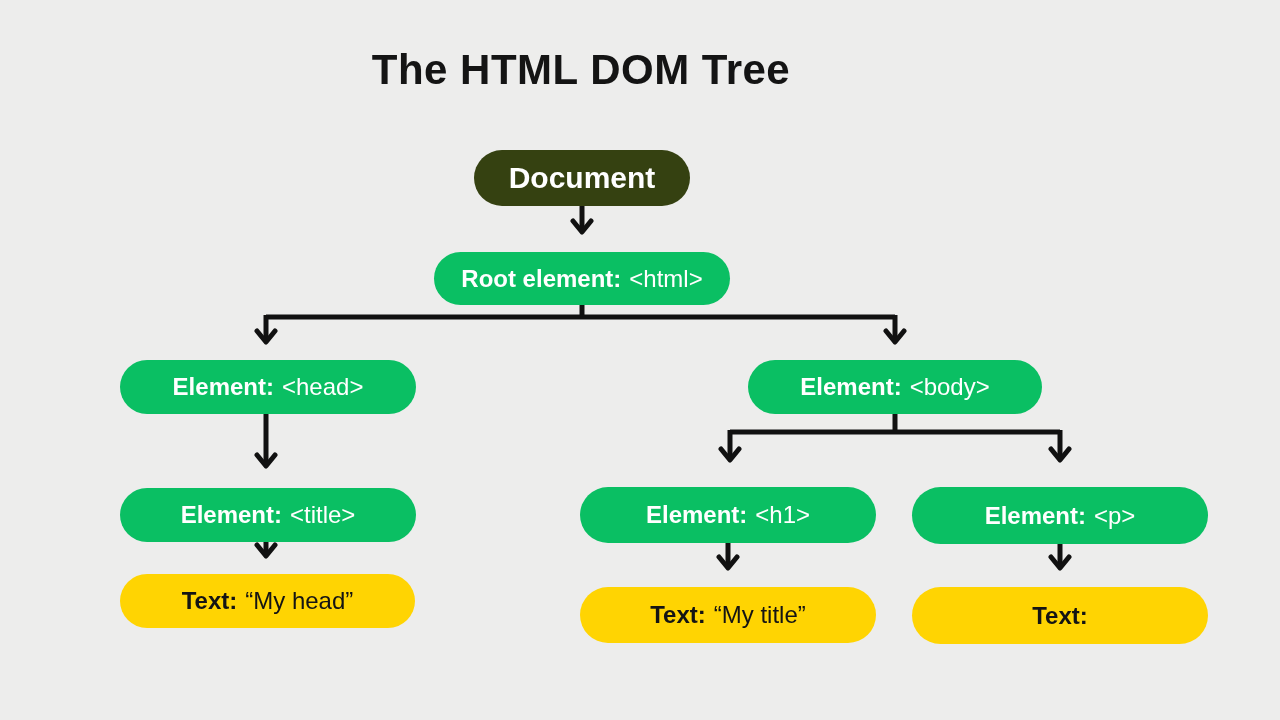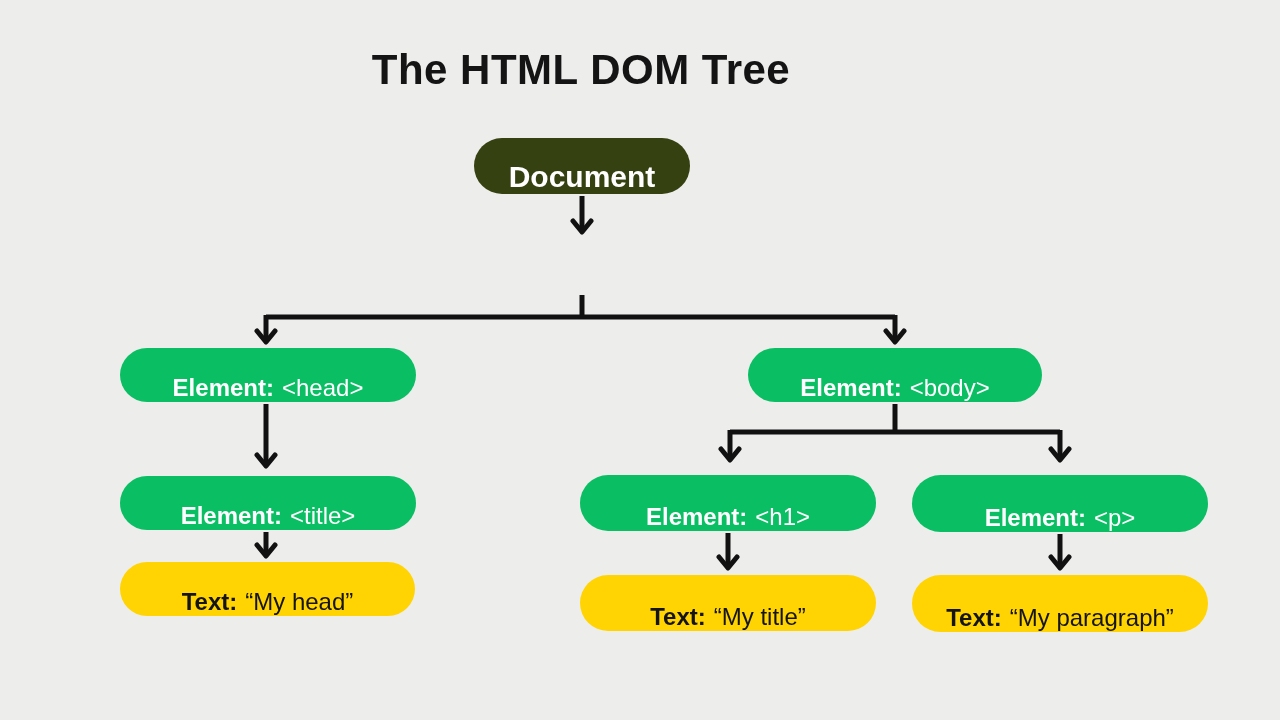--- a/index.html
+++ b/index.html
@@ -13,24 +13,25 @@
   .diagram-title{
     position:absolute;
     left:581px;top:46px;
     transform:translateX(-50%);
     white-space:nowrap;
     font-size:42px;font-weight:bold;letter-spacing:.5px;
     color:var(--text_dark,#141414);
   }
   .pill{
     position:absolute;
-    display:flex;align-items:flex-end;justify-content:center;
+    display:flex;align-items:center;justify-content:center;
     gap:8px;white-space:nowrap;
     border-radius:999px;
     font-size:24px;
+    margin-top:12px;
   }
   .pill .lbl{font-weight:bold;}
   .pill .val{font-weight:normal;}
   .pill-dark{
     background:var(--dark_green,#354111);
     color:var(--text_light,#ffffff);
     font-size:30px;font-weight:bold;
   }
   .pill-green{
     background:var(--green,#0ABF63);
@@ -90,20 +91,24 @@
     <path class="stroke" d="M1060 430 V459" marker-end="url(#arrowhead)"></path>
 
     <path class="stroke" d="M728 533 V567" marker-end="url(#arrowhead)"></path>
     <path class="stroke" d="M1060 534 V567" marker-end="url(#arrowhead)"></path>
   </svg>
 
   <div class="pill pill-dark n-document">
     <span class="lbl">Document</span>
   </div>
 
+  <div class="pill pill-green n-html">
+    <span class="lbl">Root element:</span>
+    <span class="val">&lt;html&gt;</span>
+  </div>
 
   <div class="pill pill-green n-head">
     <span class="lbl">Element:</span>
     <span class="val">&lt;head&gt;</span>
   </div>
 
   <div class="pill pill-green n-body">
     <span class="lbl">Element:</span>
     <span class="val">&lt;body&gt;</span>
   </div>
@@ -128,16 +133,15 @@
     <span class="val">“My head”</span>
   </div>
 
   <div class="pill pill-yellow n-myheader">
     <span class="lbl">Text:</span>
     <span class="val">“My title”</span>
   </div>
 
   <div class="pill pill-yellow n-mypara">
     <span class="lbl">Text:</span>
-    <span class="val">“My paragraph”</span>
   </div>
 
 </div>
 
 </body></html>

